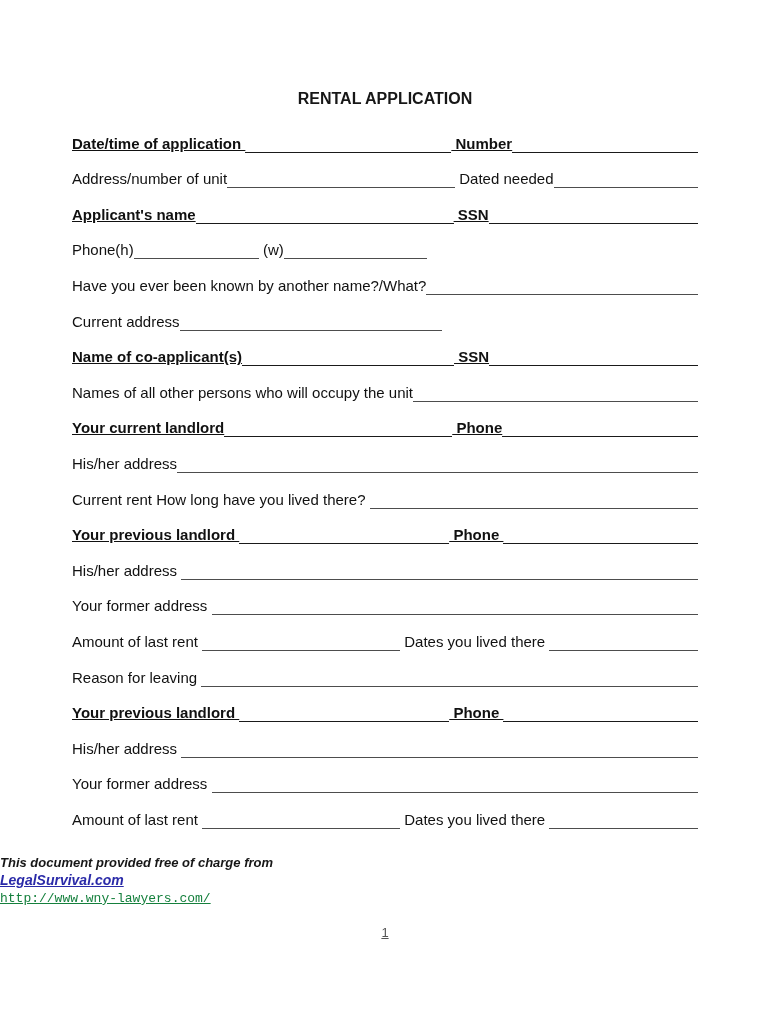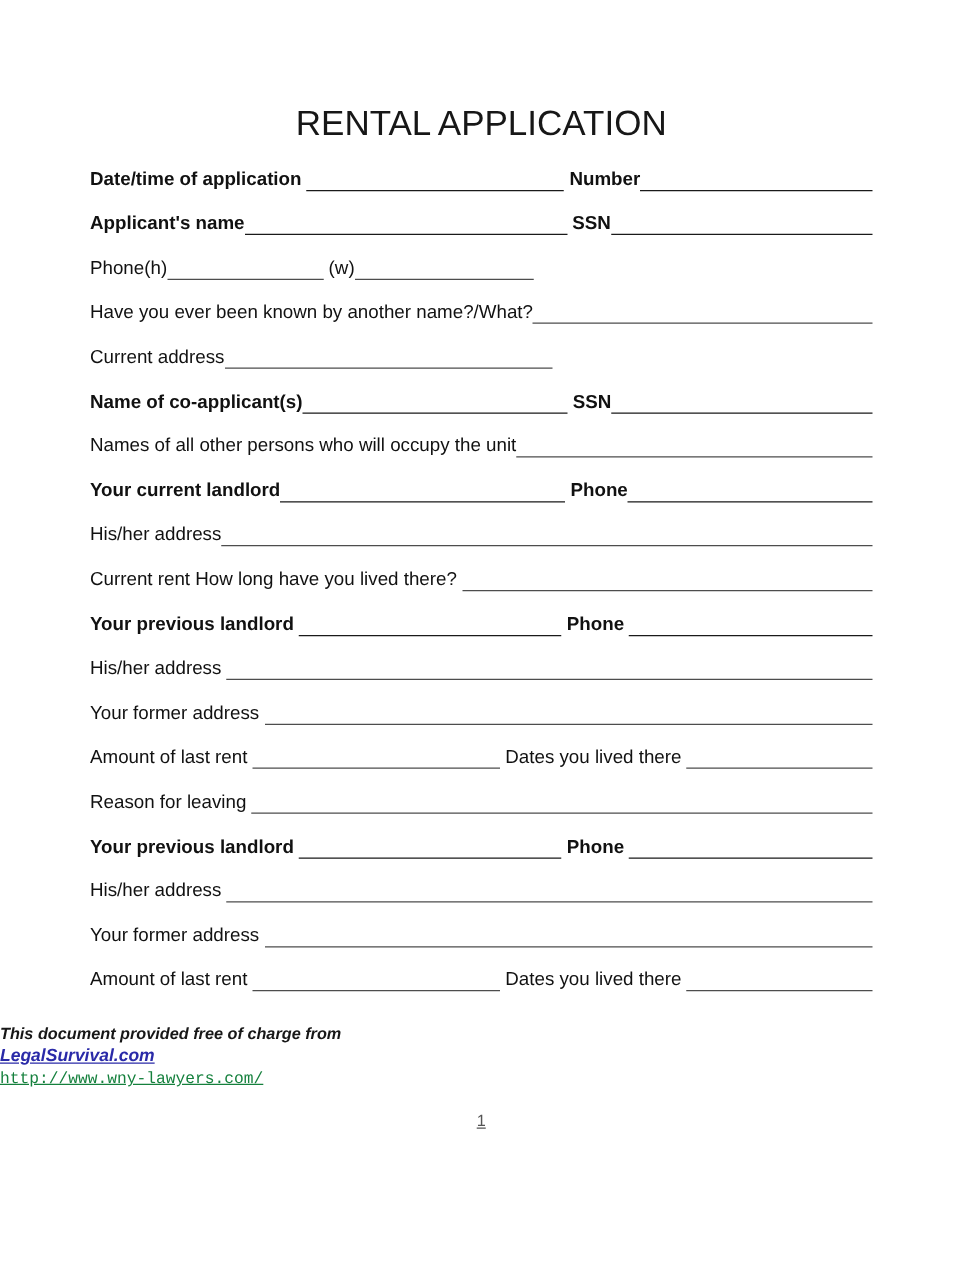--- a/index.html
+++ b/index.html
@@ -9,37 +9,37 @@
     background:#ffffff;
     font-family:"Liberation Sans", sans-serif;
     color:#111;
     overflow:hidden;
     box-sizing:border-box;
   }
   .title {
     padding-top:85px;
     height:27px; line-height:27px;
     text-align:center;
-    font-size:28px;
-    font-weight:normal;
+    font-size:16px;
+    font-weight:bold;
     color:#171717;
   }
   .rows {
     margin:5px 72px 0 72px;
     width:626px;
   }
   .form-row {
     display:flex;
     align-items:flex-end;
     height:35.6px;
     font-size:15px;
     white-space:pre;
   }
   .lbl { line-height:19px; display:inline-block; }
-  .lbl.b { font-weight:bold; }
+  .lbl.b { font-weight:bold;text-decoration:underline; }
   .line {
     display:inline-block;
     height:4px;
     border-bottom:1.5px solid #4d4d4d;
   }
   .line.b { border-bottom-color:#1a1a1a; }
   .line.fill { flex:1 1 auto; }
   .footer {
     margin-top:26px;
     text-align:left;
@@ -67,20 +67,21 @@
 </style>
 </head>
 <body>
 
 <div class="page">
 
   <div class="title">RENTAL APPLICATION</div>
 
   <div class="rows" id="form-rows">
       <div class="form-row"><span class="lbl b">Date/time of application </span><span class="line b" style="width: 206px;"></span><span class="lbl b"> Number</span><span class="line b fill"></span></div>
+      <div class="form-row"><span class="lbl">Address/number of unit</span><span class="line" style="width: 228px;"></span><span class="lbl"> Dated needed</span><span class="line fill"></span></div>
       <div class="form-row"><span class="lbl b">Applicant's name</span><span class="line b" style="width: 258px;"></span><span class="lbl b"> SSN</span><span class="line b fill"></span></div>
       <div class="form-row"><span class="lbl">Phone(h)</span><span class="line" style="width: 125px;"></span><span class="lbl"> (w)</span><span class="line" style="width: 143px;"></span></div>
       <div class="form-row"><span class="lbl">Have you ever been known by another name?/What?</span><span class="line fill"></span></div>
       <div class="form-row"><span class="lbl">Current address</span><span class="line" style="width: 262px;"></span></div>
       <div class="form-row"><span class="lbl b">Name of co-applicant(s)</span><span class="line b" style="width: 212px;"></span><span class="lbl b"> SSN</span><span class="line b fill"></span></div>
       <div class="form-row"><span class="lbl">Names of all other persons who will occupy the unit</span><span class="line fill"></span></div>
       <div class="form-row"><span class="lbl b">Your current landlord</span><span class="line b" style="width: 228px;"></span><span class="lbl b"> Phone</span><span class="line b fill"></span></div>
       <div class="form-row"><span class="lbl">His/her address</span><span class="line fill"></span></div>
       <div class="form-row"><span class="lbl">Current rent How long have you lived there? </span><span class="line fill"></span></div>
       <div class="form-row"><span class="lbl b">Your previous landlord </span><span class="line b" style="width: 210px;"></span><span class="lbl b"> Phone </span><span class="line b fill"></span></div>

